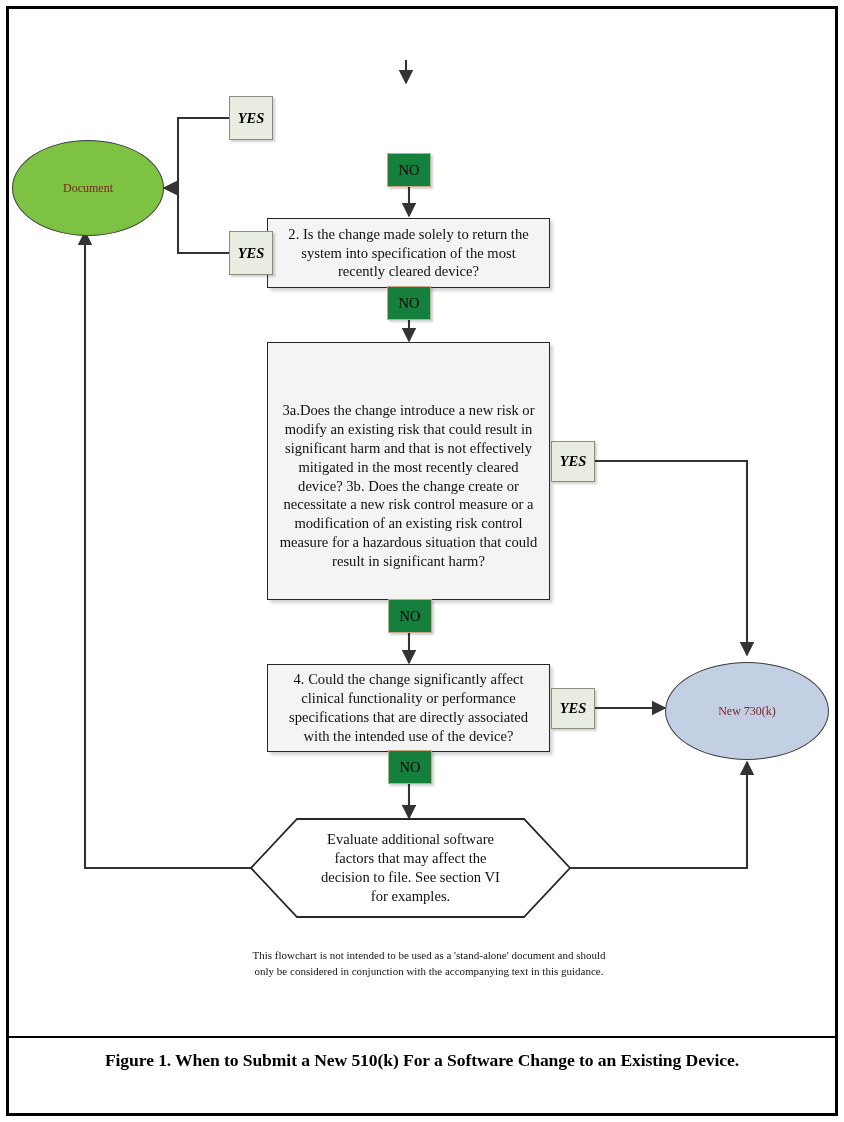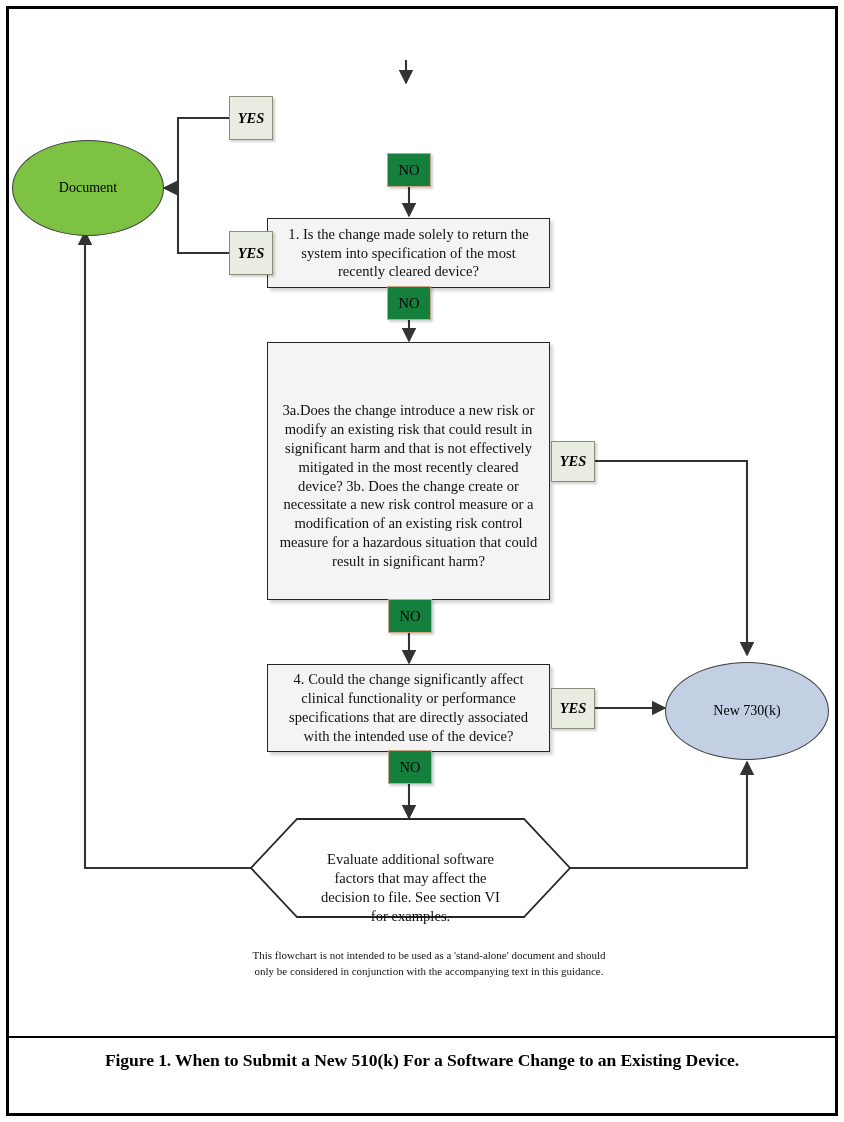--- a/index.html
+++ b/index.html
@@ -92,22 +92,22 @@
     border: 1.2px solid #c9a487;
     font-size: 14.5px;
     font-weight: normal;
     color: #000000;
     box-shadow: 2px 2px 2px rgba(0,0,0,0.18);
   }
 
   
   .ellipse {
     border-radius: 50%;
-    font-size: 14px;
-    color: #000000;
+    font-size: 12px;
+    color: #7f1d1d;
   }
   .ellipse-green {
     background: #7dc242;
     border: 1.5px solid #3d3d3d;
   }
   .ellipse-blue {
     background: #c3cfe2;
     border: 1.5px solid #3d3d3d;
   }
 
@@ -121,21 +121,20 @@
     width: 100%; height: 100%;
     display: flex;
     align-items: center;
     justify-content: center;
     text-align: center;
     font-size: 14.6px;
     line-height: 1.32;
     color: #101010;
     padding: 4px 62px;
     box-sizing: border-box;
-    margin-top: 20px;
   }
 
   .note {
     position: absolute;
     text-align: center;
     font-size: 11px;
     line-height: 1.46;
     color: #121212;
   }
   .figcaption {
@@ -197,21 +196,21 @@
 
 
     <div class="node yes-tab" style="left:229px; top:96px; width:44px; height:44px;">
       <span>YES</span>
     </div>
     <div class="node no-tab" style="left:387px; top:153px; width:44px; height:34px;">
       <span>NO</span>
     </div>
 
     <div class="node qbox" style="left:267px; top:218px; width:283px; height:70px;">
-      <span class="inner">1. Is the change made solely to return the system into specification of the most recently cleared device?</span>
+      <span class="inner">2. Is the change made solely to return the system into specification of the most recently cleared device?</span>
     </div>
     <div class="node yes-tab" style="left:229px; top:231px; width:44px; height:44px;">
       <span>YES</span>
     </div>
     <div class="node no-tab" style="left:387px; top:286px; width:44px; height:34px;">
       <span>NO</span>
     </div>
 
     <div class="node qbox" style="left:267px; top:342px; width:283px; height:258px; align-items:center; padding-top:36px;">
       <span class="inner">

